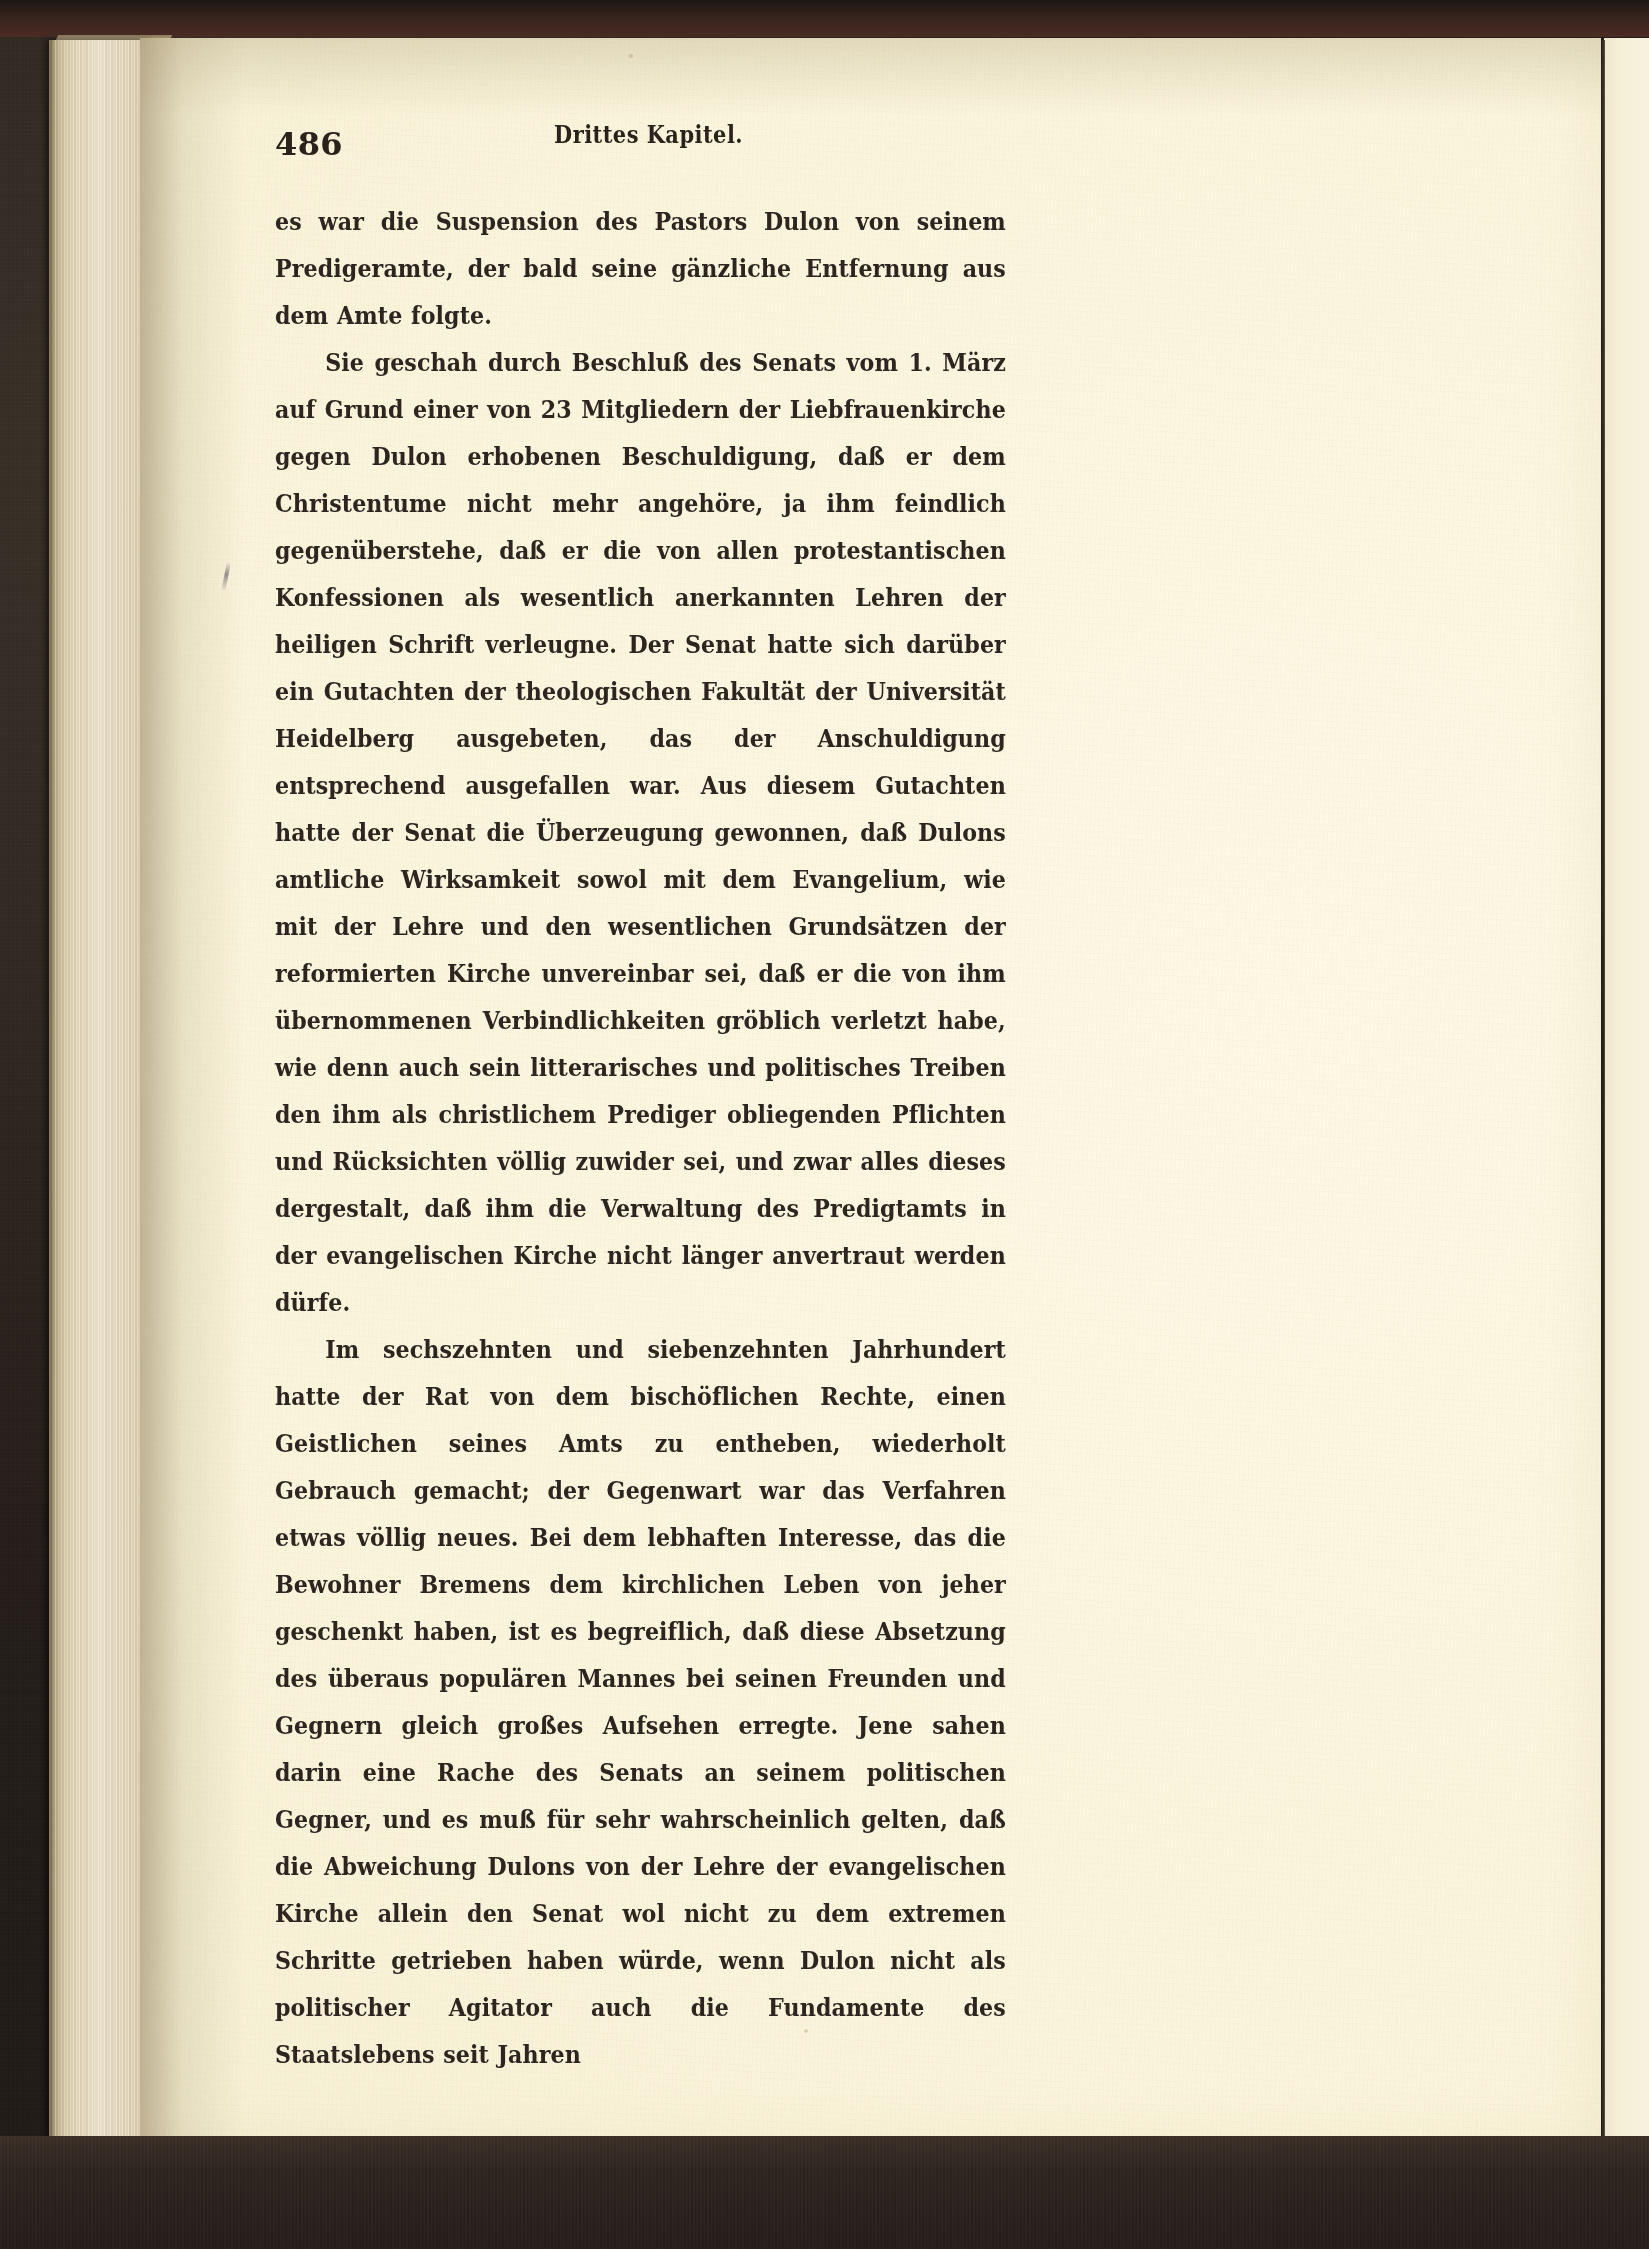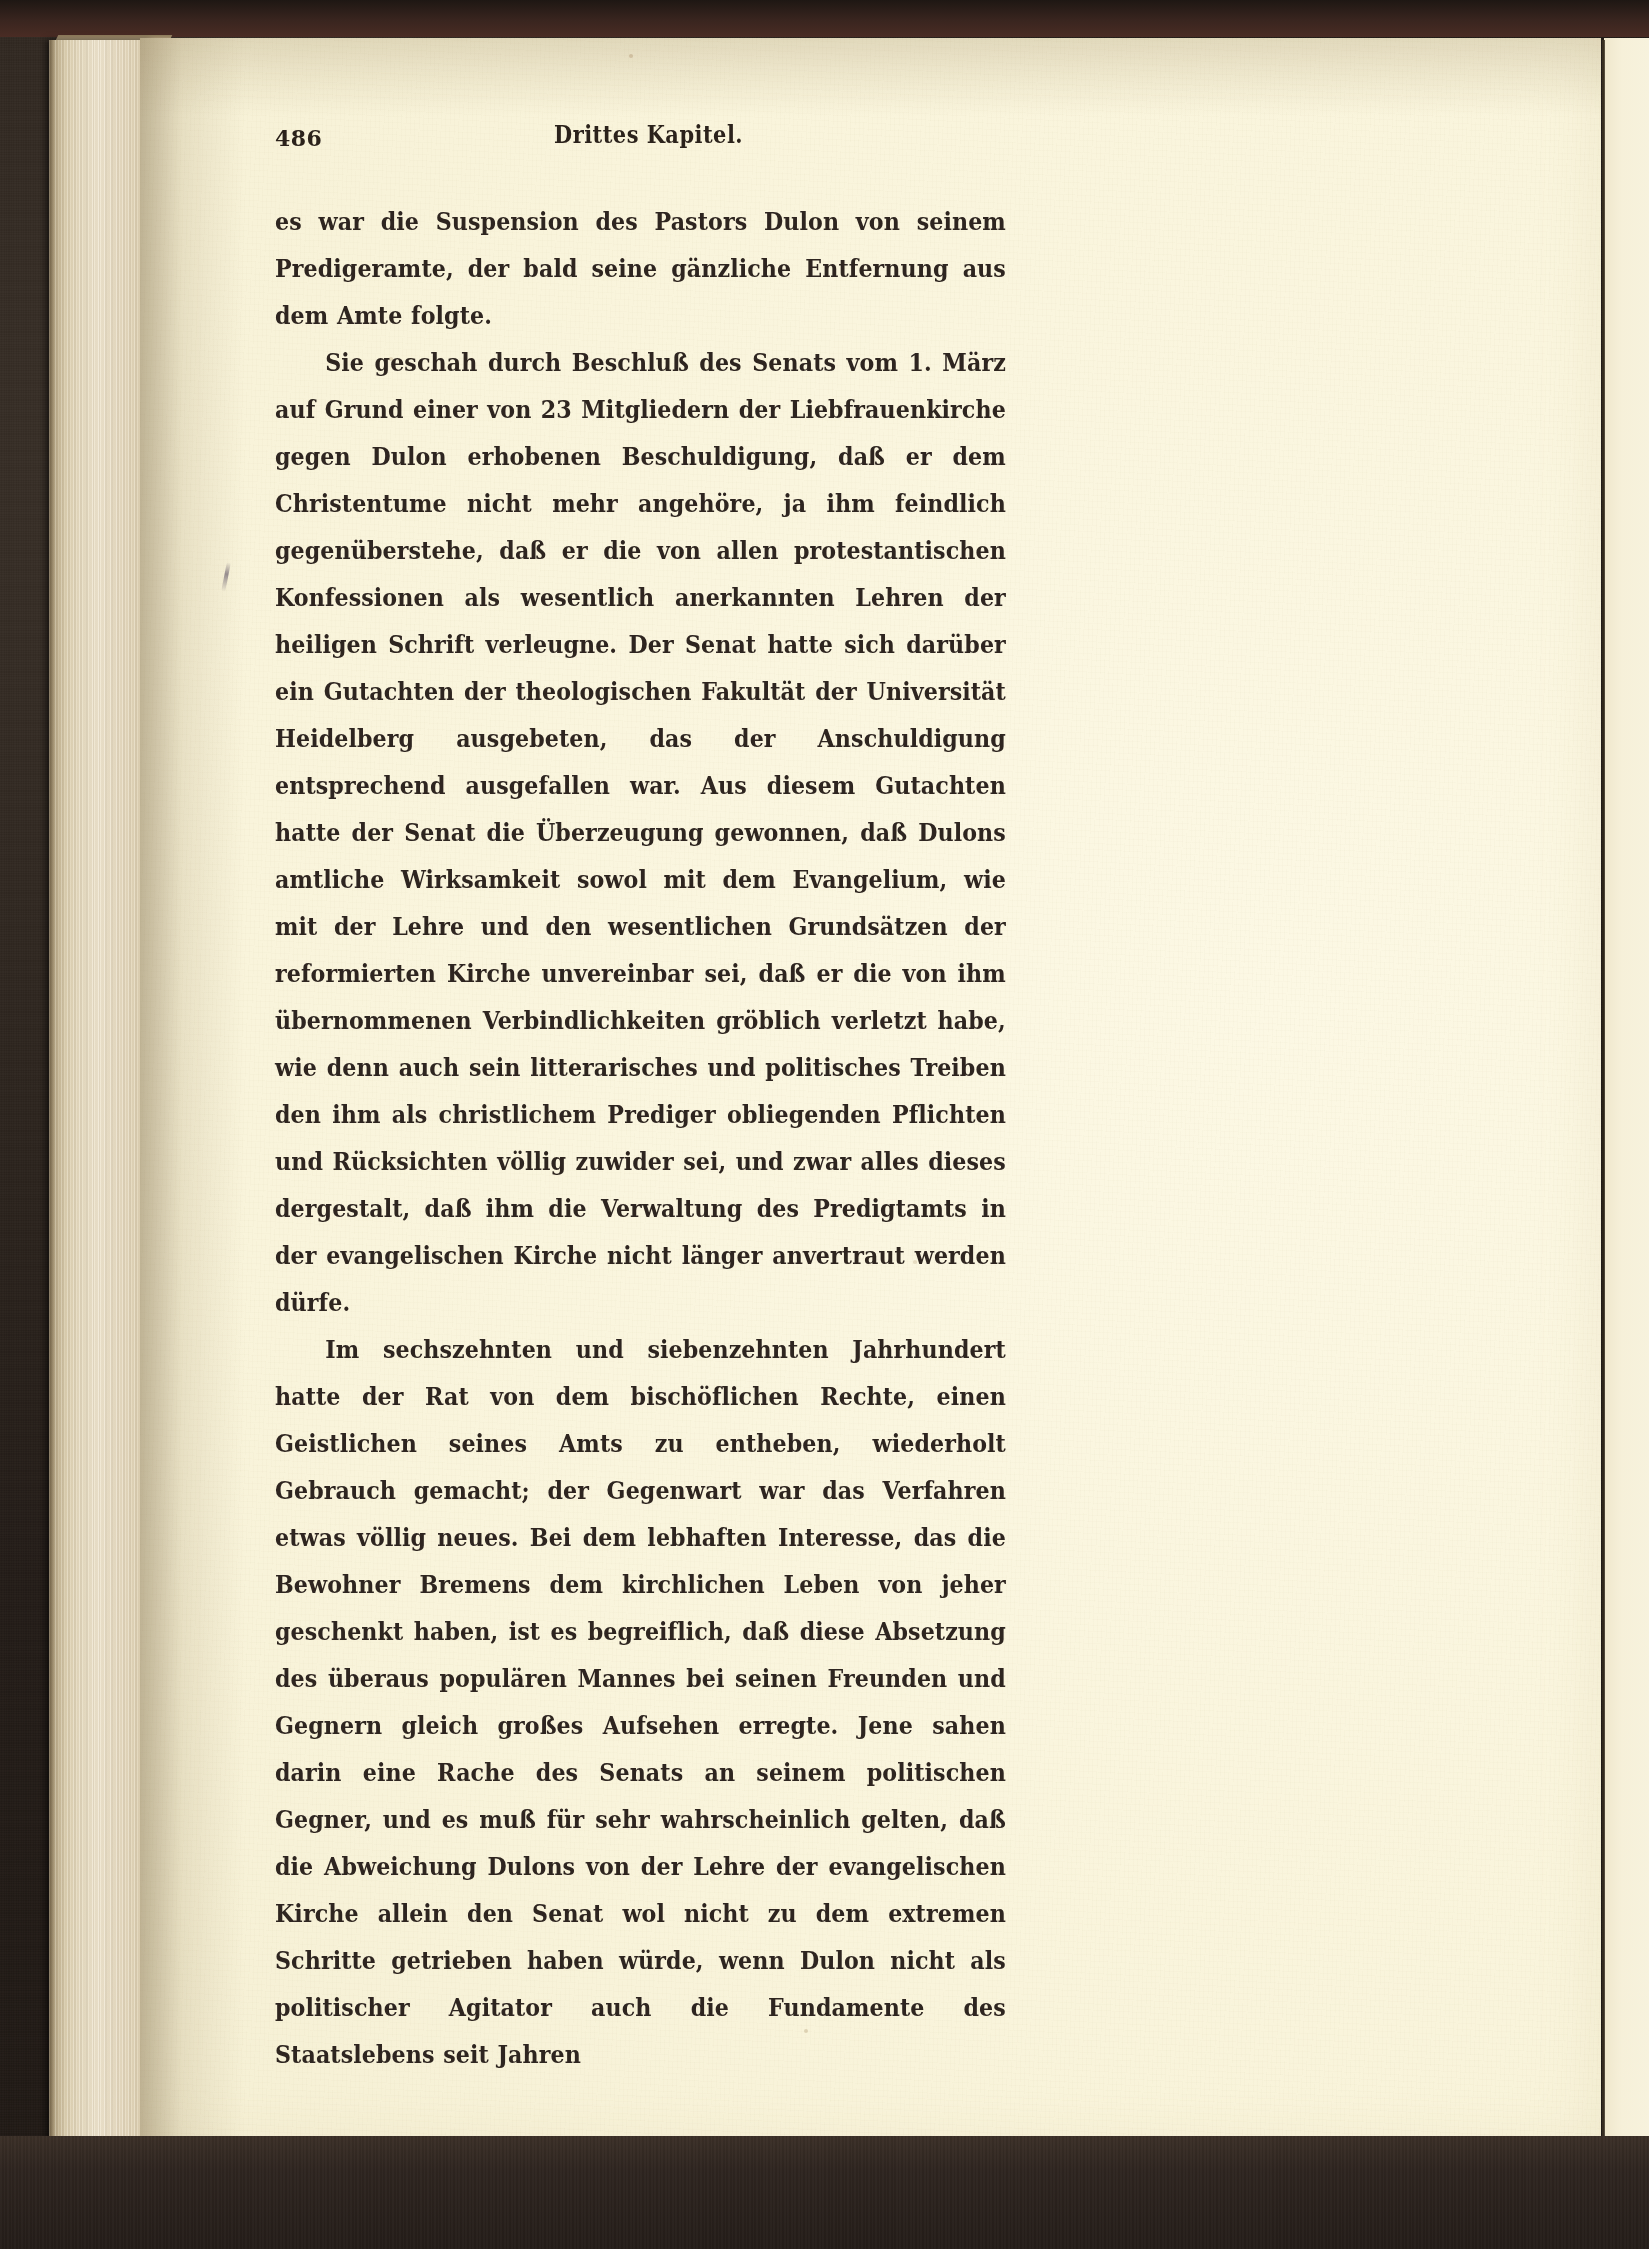--- a/index.html
+++ b/index.html
@@ -175,21 +175,21 @@
   .running-head {
     position: relative;
     height: 40px;
     margin-bottom: 37px;
   }
   .folio {
     position: absolute;
     left: 0;
     top: 3.5px;
     font-family: "DejaVu Serif", serif;
-    font-size: 22px;
+    font-size: 32px;
     font-weight: 700;
     letter-spacing: 0.4px;
     color: #2b221b;
   }
   .head-title {
     position: absolute;
     left: 279px;
     top: 0;
     font-family: "UnifrakturCook", "DejaVu Serif", serif;
     font-size: 23.6px;

